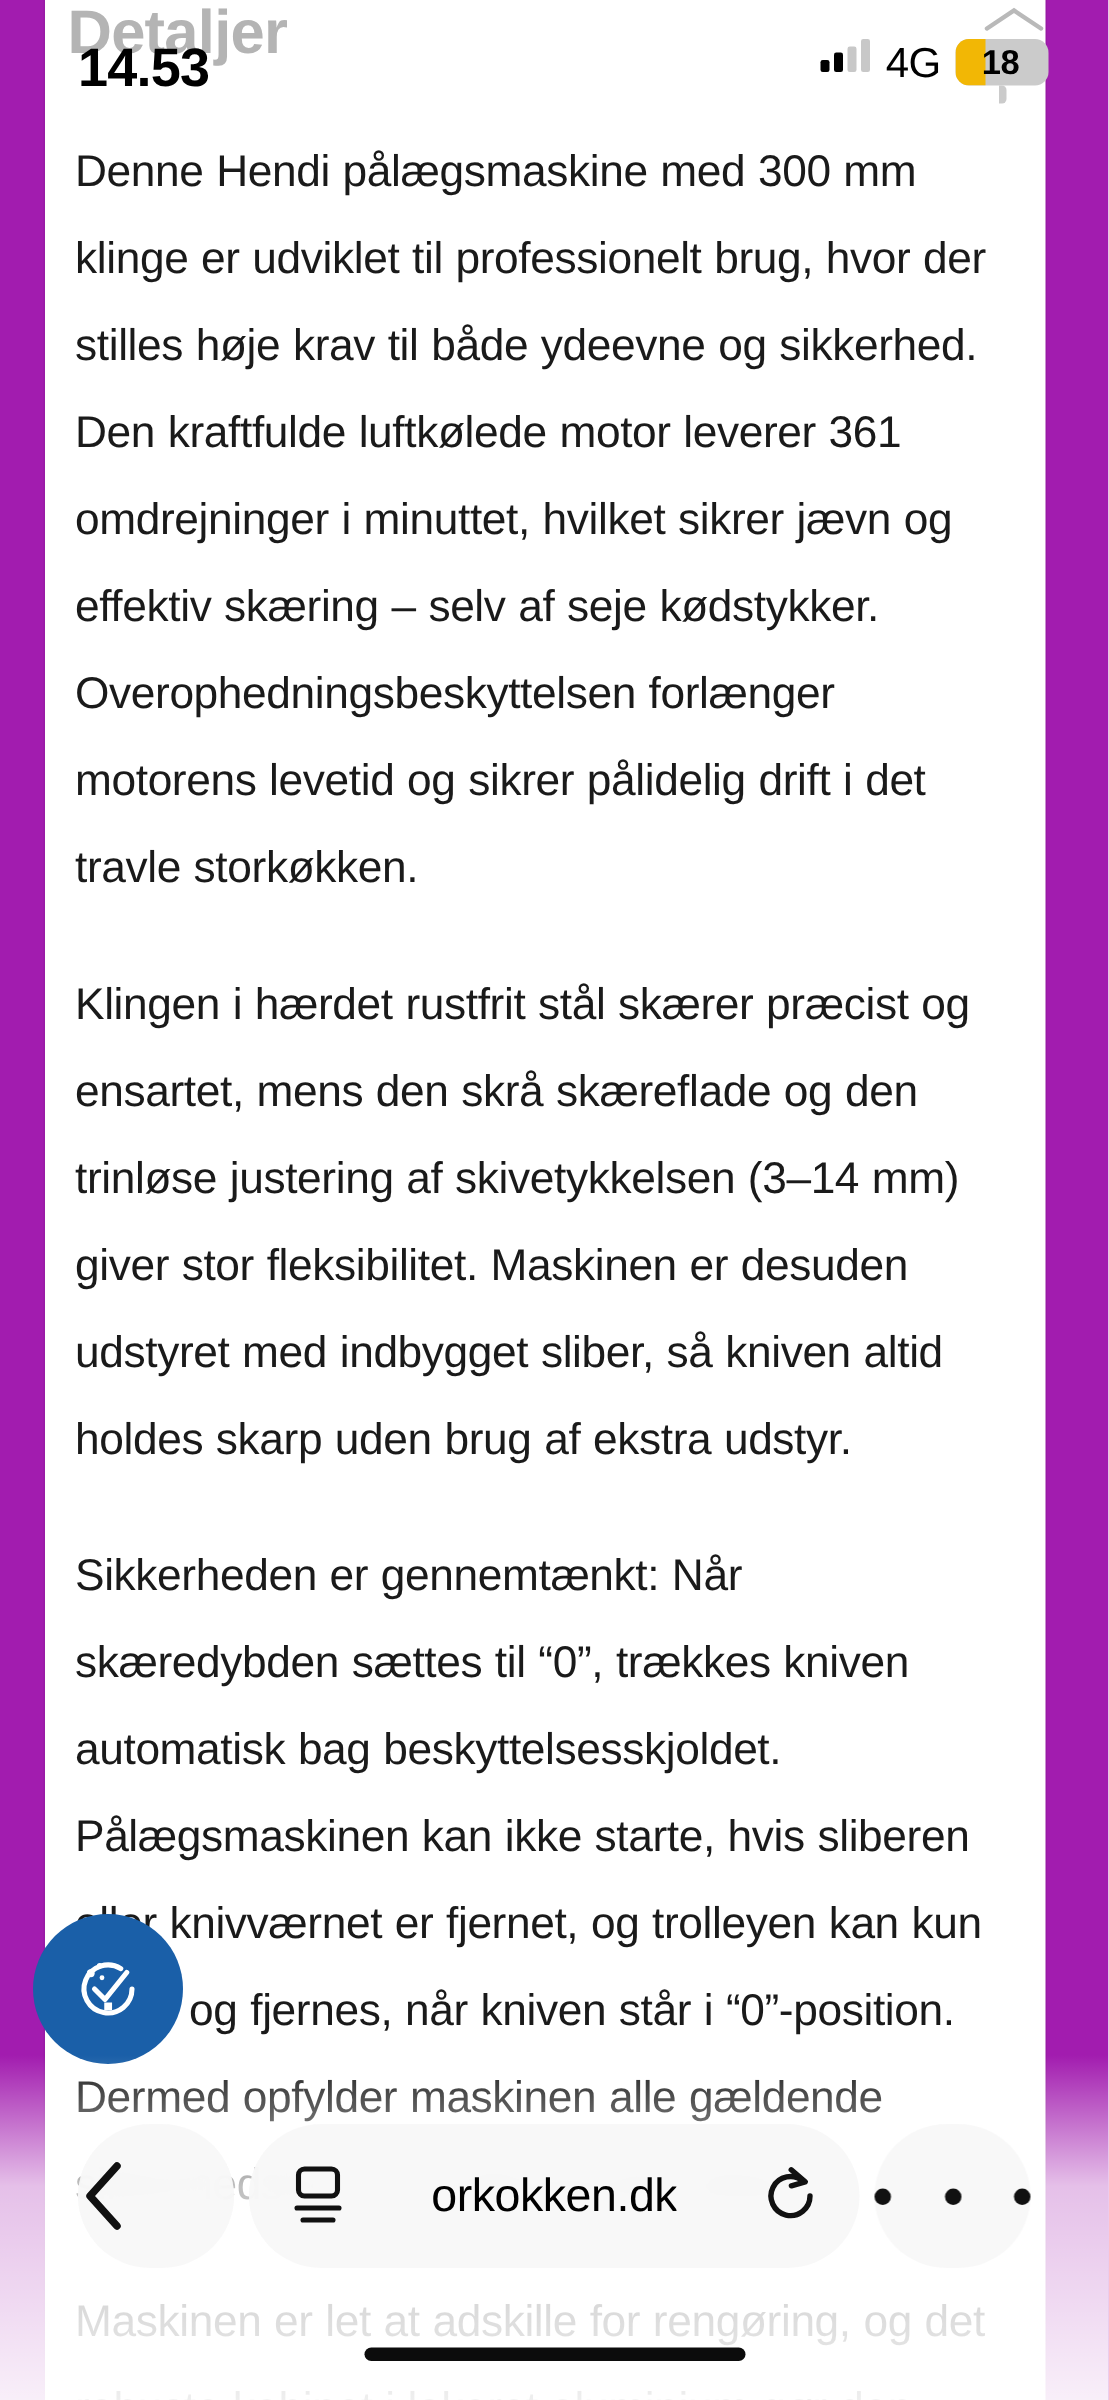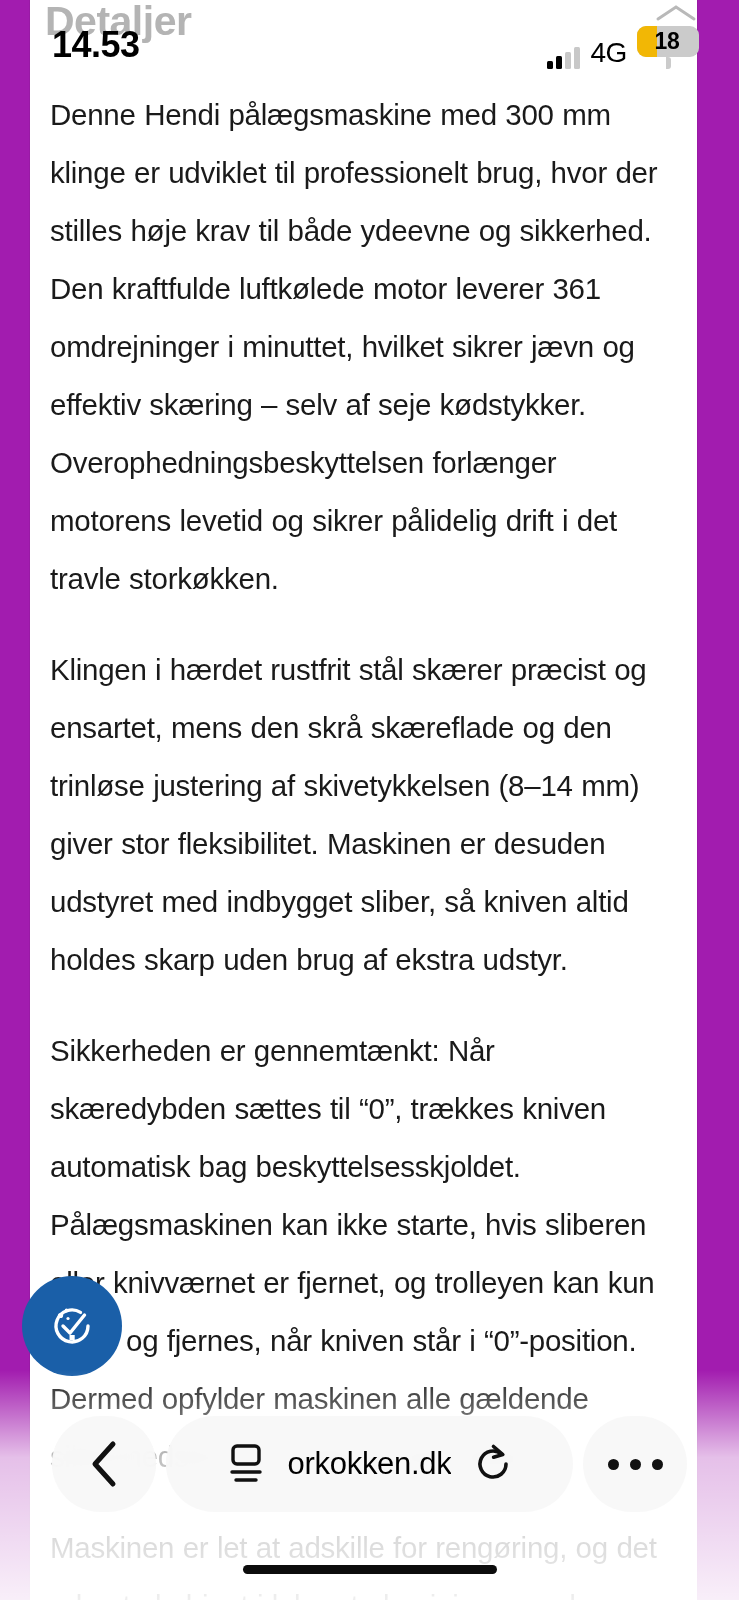--- a/index.html
+++ b/index.html
@@ -42,21 +42,21 @@
     left:52px; top:24px;
     font-size:36px;
     font-weight:600;
     color:#000;
     letter-spacing:-0.5px;
   }
   .status-right {
     position:absolute;
     right:22px; top:26px;
     display:flex;
-    align-items:flex-end;
+    align-items:flex-start;
     gap:10px;
   }
   .signal {
     display:flex;
     align-items:flex-end;
     gap:3px;
     height:22px;
   }
   .signal i { display:block; width:6px; border-radius:1.5px; background:#000; }
   .signal i:nth-child(1){ height:8px; }
@@ -170,21 +170,21 @@
     display:flex;
     align-items:center;
     padding:0 52px;
     gap:10px;
   }
   .tb-pill {
     background:rgba(248,248,248,0.93);
     border-radius:48px;
     display:flex;
     align-items:center;
-    justify-content:center;
+    justify-content:space-between;
     height:96px;
     backdrop-filter:blur(12px);
   }
   .tb-back { width:104px; }
   .tb-url {
     flex:1;
     gap:22px;
     padding:0 26px;
     min-width:0;
   }
@@ -211,21 +211,21 @@
 <body>
 
 <div id="screen">
 
   <div class="ghost-heading">Detaljer</div>
 
   <div class="card">
     <div class="card-inner">
 
       <p class="body">Denne Hendi pålægsmaskine med 300 mm klinge er udviklet til professionelt brug, hvor der stilles høje krav til både ydeevne og sikkerhed. Den kraftfulde luftkølede motor leverer 361 omdrejninger i minuttet, hvilket sikrer jævn og effektiv skæring – selv af seje kødstykker. Overophedningsbeskyttelsen forlænger motorens levetid og sikrer pålidelig drift i det travle storkøkken.</p>
-      <p class="body">Klingen i hærdet rustfrit stål skærer præcist og ensartet, mens den skrå skæreflade og den trinløse justering af skivetykkelsen (8–14 mm) giver stor fleksibilitet. Maskinen er desuden udstyret med indbygget sliber, så kniven altid holdes skarp uden brug af ekstra udstyr.</p>
+      <p class="body">Klingen i hærdet rustfrit stål skærer præcist og ensartet, mens den skrå skæreflade og den trinløse justering af skivetykkelsen (3–14 mm) giver stor fleksibilitet. Maskinen er desuden udstyret med indbygget sliber, så kniven altid holdes skarp uden brug af ekstra udstyr.</p>
       <p class="body">Sikkerheden er gennemtænkt: Når skæredybden sættes til “0”, trækkes kniven automatisk bag beskyttelsesskjoldet. Pålægsmaskinen kan ikke starte, hvis sliberen eller knivværnet er fjernet, og trolleyen kan kun låses og fjernes, når kniven står i “0”-position. Dermed opfylder maskinen alle gældende sikkerhedskrav til professionelt udstyr.</p>
       <p class="body">Maskinen er let at adskille for rengøring, og det robuste kabinet i lakeret aluminium gør den både slidstærk og nem at vedligeholde. Ikke egnet til ost – brug den separate non-stick kniv for osteskæring.</p>
 
       <h2 class="section-title">Fordele</h2>
 
     </div>
   </div>
 
   <div class="badge-circle">
     <svg width="62" height="62" viewBox="0 0 62 62" aria-hidden="true">

